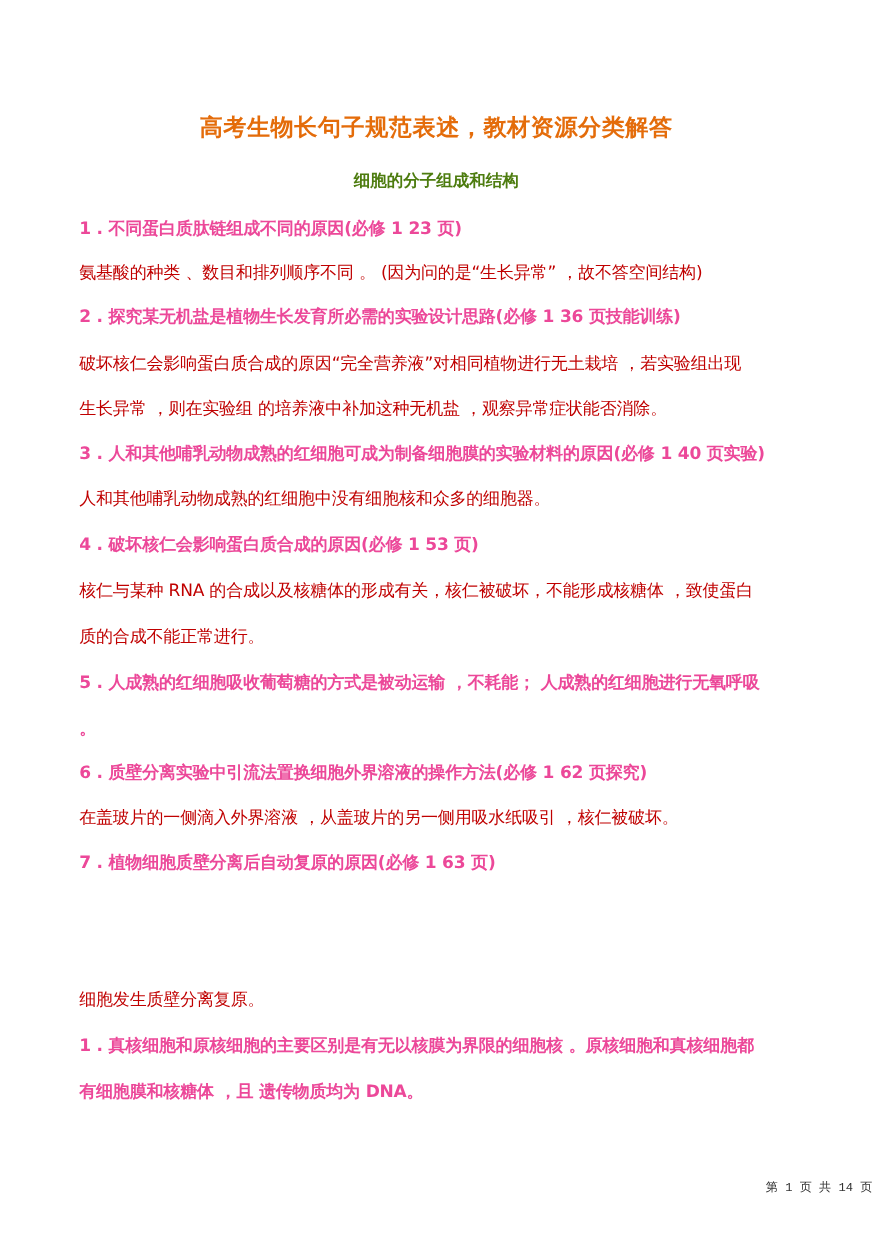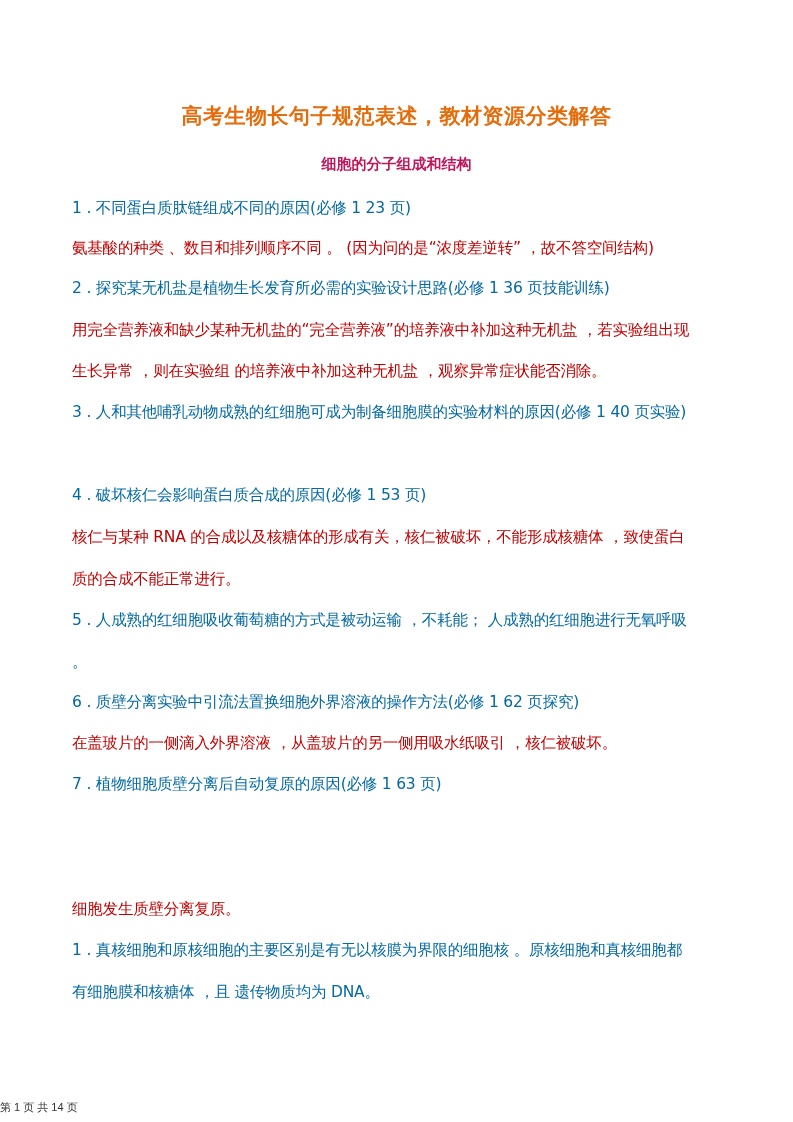--- a/index.html
+++ b/index.html
@@ -29,56 +29,57 @@
       color: #e46c0a;
       letter-spacing: 0.5px;
     }
     .subtitle {
       position: absolute;
       top: 155px;
       left: 0; width: 793px;
       text-align: center;
       font-size: 15px;
       font-weight: bold;
-      color: #be185d;
+      color: #4d7c0f;
     }
     .line {
       position: absolute;
       left: 72px;
       width: 660px;
       font-size: 15.5px;
       line-height: 20px;
       white-space: nowrap;
       letter-spacing: -0.2px;
     }
-    .q { color: #0369a1; }
+    .q { color: #ec4899; font-weight: bold; }
     .a { color: #c00000; }
     .footer {
       position: absolute;
-      top: 1100px;
+      top: 1072px;
       left: 0; width: 793px;
-      text-align: left;
-      font-family: Liberation Sans, sans-serif;
+      text-align: right;
+      font-family: Liberation Mono, monospace;
       font-size: 11px;
       color: #333333;
     }
   </style>
 </head>
 <body>
 
 <div class="page">
   <div class="title">高考生物长句子规范表述，教材资源分类解答</div>
   <div class="subtitle">细胞的分子组成和结构</div>
 
   <div class="line q" style="top:198px">1 .  不同蛋白质肽链组成不同的原因(必修 1 23 页)</div>
-  <div class="line a" style="top:238px">氨基酸的种类 、数目和排列顺序不同 。 (因为问的是“浓度差逆转” ，故不答空间结构)</div>
+  <div class="line a" style="top:238px">氨基酸的种类 、数目和排列顺序不同 。 (因为问的是“生长异常” ，故不答空间结构)</div>
   <div class="line q" style="top:278px">2 .  探究某无机盐是植物生长发育所必需的实验设计思路(必修 1 36 页技能训练)</div>
-  <div class="line a" style="top:320px">用完全营养液和缺少某种无机盐的“完全营养液”的培养液中补加这种无机盐 ，若实验组出现</div>
+  <div class="line a" style="top:320px">破坏核仁会影响蛋白质合成的原因“完全营养液”对相同植物进行无土栽培 ，若实验组出现</div>
   <div class="line a" style="top:361px">生长异常 ，则在实验组 的培养液中补加这种无机盐 ，观察异常症状能否消除。</div>
   <div class="line q" style="top:402px">3 .  人和其他哺乳动物成熟的红细胞可成为制备细胞膜的实验材料的原因(必修 1 40 页实验)</div>
+  <div class="line a" style="top:443px">人和其他哺乳动物成熟的红细胞中没有细胞核和众多的细胞器。</div>
   <div class="line q" style="top:485px">4 .  破坏核仁会影响蛋白质合成的原因(必修 1 53 页)</div>
   <div class="line a" style="top:527px">核仁与某种 RNA 的合成以及核糖体的形成有关，核仁被破坏，不能形成核糖体 ，致使蛋白</div>
   <div class="line a" style="top:569px">质的合成不能正常进行。</div>
   <div class="line q" style="top:610px">5 .  人成熟的红细胞吸收葡萄糖的方式是被动运输 ，不耗能； 人成熟的红细胞进行无氧呼吸</div>
   <div class="line q" style="top:652px">。</div>
   <div class="line q" style="top:692px">6 .  质壁分离实验中引流法置换细胞外界溶液的操作方法(必修 1 62 页探究)</div>
   <div class="line a" style="top:733px">在盖玻片的一侧滴入外界溶液 ，从盖玻片的另一侧用吸水纸吸引 ，核仁被破坏。</div>
   <div class="line q" style="top:774px">7 .  植物细胞质壁分离后自动复原的原因(必修 1 63 页)</div>
   <div class="line a" style="top:899px">细胞发生质壁分离复原。</div>
   <div class="line q" style="top:940px">1 .  真核细胞和原核细胞的主要区别是有无以核膜为界限的细胞核 。原核细胞和真核细胞都</div>

